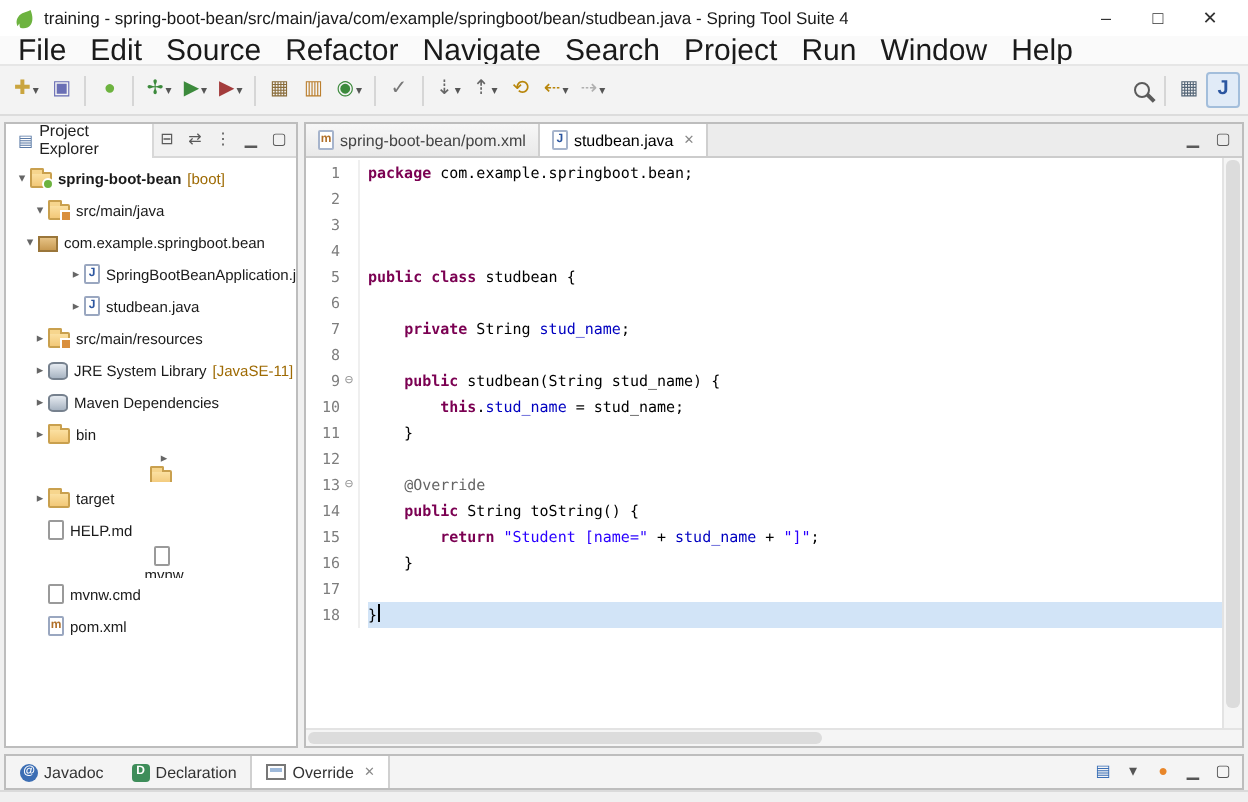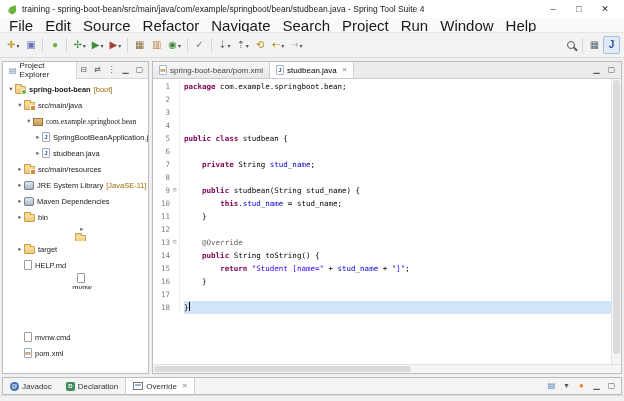--- a/index.html
+++ b/index.html
@@ -238,21 +238,21 @@
             <span class="twistie">▾</span>
             <span class="ti ti-project"></span>
             <span class="tree-label" style="font-weight: bold;">spring-boot-bean</span>
             <span class="tree-decorator">[boot]</span>
           </div>
           <div class="tree-row" style="padding-left: 13px;">
             <span class="twistie">▾</span>
             <span class="ti ti-srcfolder"></span>
             <span class="tree-label">src/main/java</span>
           </div>
-          <div class="tree-row" style="padding-left: 22px; font-family: Liberation Serif, serif;">
+          <div class="tree-row" style="padding-left: 8px;">
             <span class="twistie">▾</span>
             <span class="ti ti-package"></span>
             <span class="tree-label">com.example.springboot.bean</span>
           </div>
           <div class="tree-row" style="padding-left: 31px;">
             <span class="twistie">▸</span>
             <span class="ti ti-java">J</span>
             <span class="tree-label">SpringBootBeanApplication.java</span>
           </div>
           <div class="tree-row" style="padding-left: 31px;">
@@ -294,21 +294,21 @@
           <div class="tree-row" style="padding-left: 13px;">
             <span class="twistie"></span>
             <span class="ti ti-file"></span>
             <span class="tree-label">HELP.md</span>
           </div>
           <div class="tree-row" style="padding-left: 13px; flex-direction: column;">
             <span class="twistie"></span>
             <span class="ti ti-file"></span>
             <span class="tree-label">mvnw</span>
           </div>
-          <div class="tree-row" style="padding-left: 13px; margin-top: 40px;">
+          <div class="tree-row" style="padding-left: 13px;">
             <span class="twistie"></span>
             <span class="ti ti-file"></span>
             <span class="tree-label">mvnw.cmd</span>
           </div>
           <div class="tree-row" style="padding-left: 13px;">
             <span class="twistie"></span>
             <span class="ti ti-xml">m</span>
             <span class="tree-label">pom.xml</span>
           </div>
         </div>

